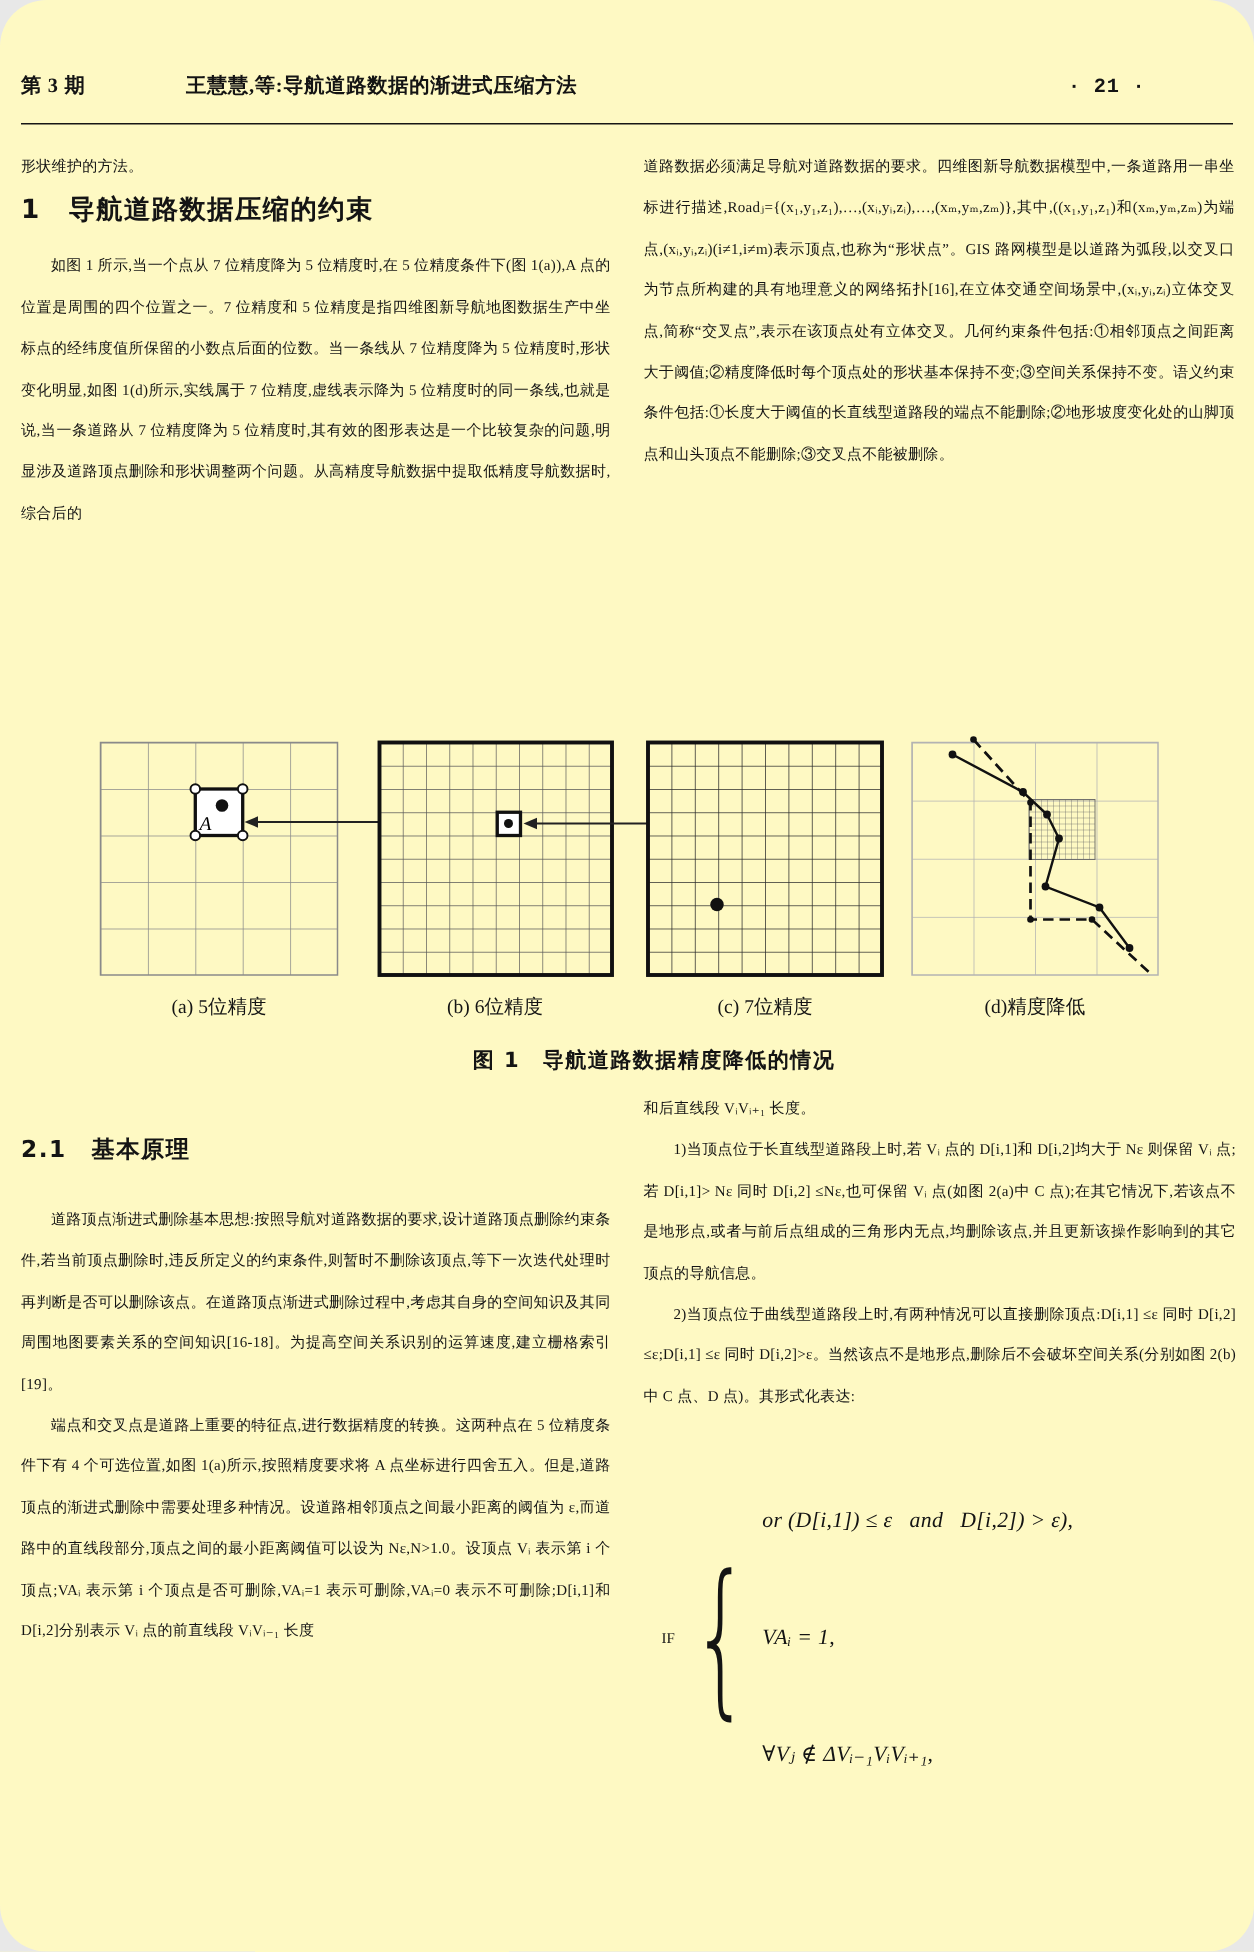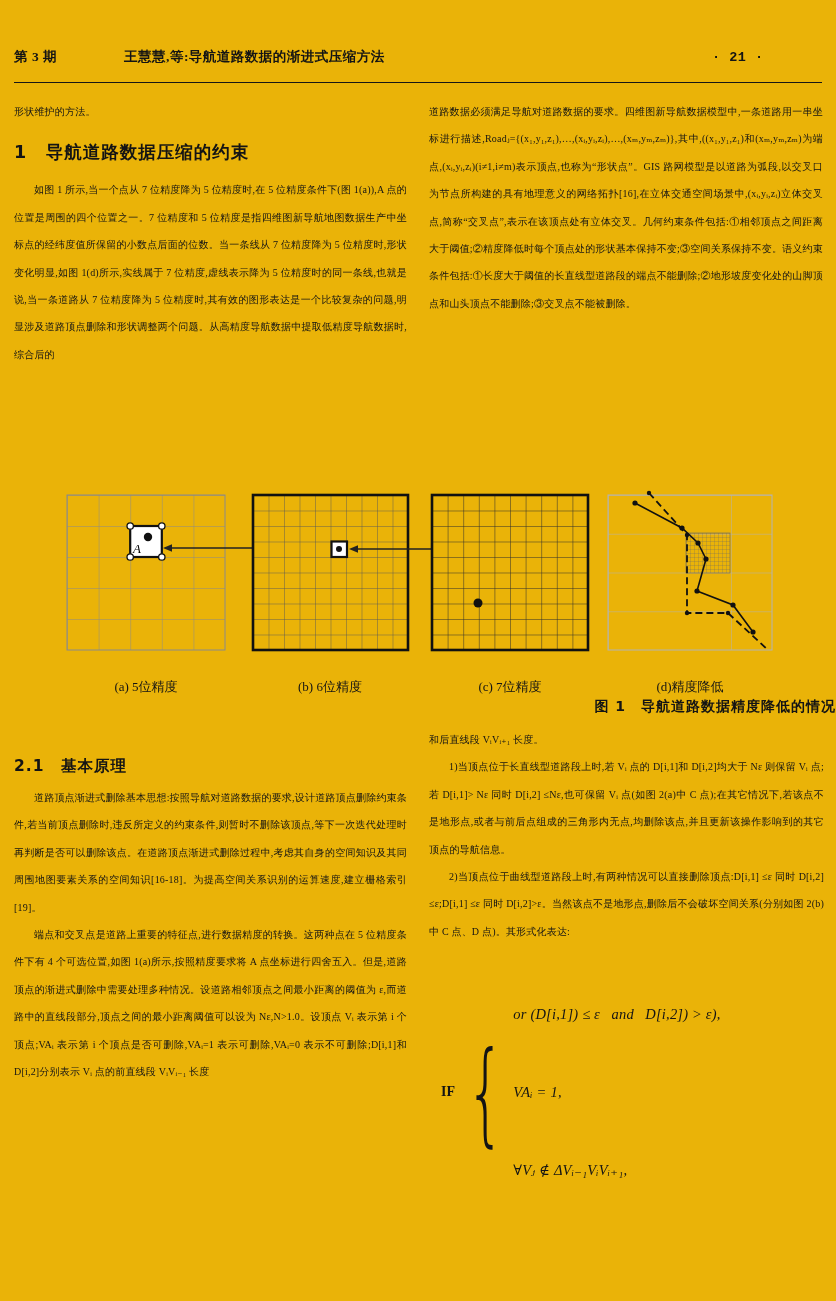--- a/index.html
+++ b/index.html
@@ -1,46 +1,46 @@
 <!DOCTYPE html>
 <html><head>
 <meta charset="utf-8">
 <style>
   html,body{margin:0;padding:0;background:#e8e8e8;}
-  .page{position:relative;width:836px;height:1301px;margin:0 auto;background:#eab308;
-        font-family:"Liberation Serif","DejaVu Serif",serif;color:#141414;overflow:hidden;}
+  .page{position:relative;width:836px;height:1301px;margin:0 auto;background:#fef9c3;
+        font-family:"Liberation Serif","DejaVu Serif",serif;color:#141414;overflow:hidden;border-radius:31px;}
   
   .header{position:absolute;left:14px;right:14px;top:48px;display:flex;align-items:baseline;
           font-weight:bold;font-size:13.5px;letter-spacing:.5px;}
   .h-left{width:110px;text-align:left;}
   .h-center{flex:1;text-align:left;}
   .h-right{width:110px;font-family:Liberation Mono, monospace;}
   .rule{position:absolute;left:14px;right:14px;top:82px;border-top:1.6px solid #161616;}
   
   .col{position:absolute;}
   .lt{left:14px;top:98px;width:393px;}
   .rt{left:429px;top:98px;width:394px;}
   .lb{left:14px;top:742px;width:393px;}
   .rb{left:429px;top:726px;width:395px;}
   .para{margin:0;font-size:10px;line-height:27.4px;text-align:justify;letter-spacing:.2px;}
   .indent{text-indent:2em;}
-  .sec{margin:15px 0 12px 0;font-family:"DejaVu Sans","Liberation Sans",sans-serif;
+  .sec{margin:3px 0 12px 0;font-family:"DejaVu Sans","Liberation Sans",sans-serif;
        font-weight:bold;font-size:17.5px;line-height:24px;letter-spacing:1px;}
-  .subsec{margin:14px 0 8px 0;font-family:"DejaVu Sans","Liberation Sans",sans-serif;
+  .subsec{margin:14px 0 24px 0;font-family:"DejaVu Sans","Liberation Sans",sans-serif;
        font-weight:bold;font-size:15.5px;line-height:20px;letter-spacing:1px;}
   
   .fig{position:absolute;left:55px;top:490px;}
-  .figcaps{position:absolute;left:55px;top:678px;width:726px;height:20px;font-size:13px;}
+  .figcaps{position:absolute;left:55px;top:662px;width:726px;height:20px;font-size:13px;}
   .figcaps span{position:absolute;transform:translateX(-50%);white-space:nowrap;}
-  .figtitle{position:absolute;left:0;right:0;top:698px;text-align:right;
+  .figtitle{position:absolute;left:0;right:0;top:698px;text-align:center;
        font-family:"DejaVu Sans","Liberation Sans",sans-serif;font-weight:bold;font-size:14px;letter-spacing:1px;padding-left:36px;}
   
   .formula{position:relative;margin:4px 0 2px 0;}
   .f-main{display:flex;align-items:center;margin-left:12px;}
-  .f-if{font-weight:bold;font-size:14px;margin-right:1px;}
+  .f-if{font-weight:normal;font-size:10px;margin-right:1px;}
   .f-brace{font-family:"DejaVu Sans",sans-serif;font-weight:100;font-size:112px;line-height:104px;
        transform:scaleX(.55);transform-origin:center;margin:0 -8px 0 -6px;}
   .f-lines{font-style:italic;font-size:14.5px;line-height:26px;white-space:pre;letter-spacing:.2px;}
 </style>
 </head>
 <body>
 
 <div class="page">
 
   <div class="header">

